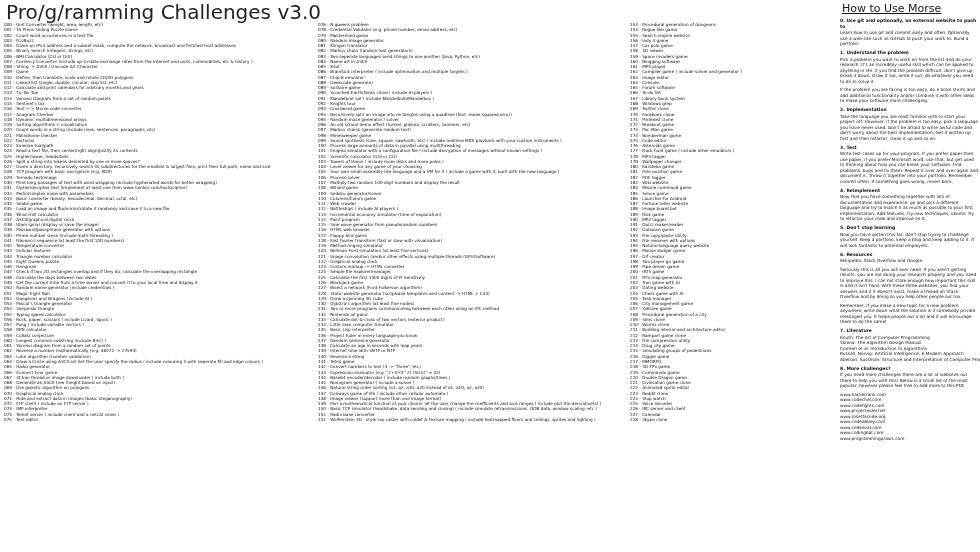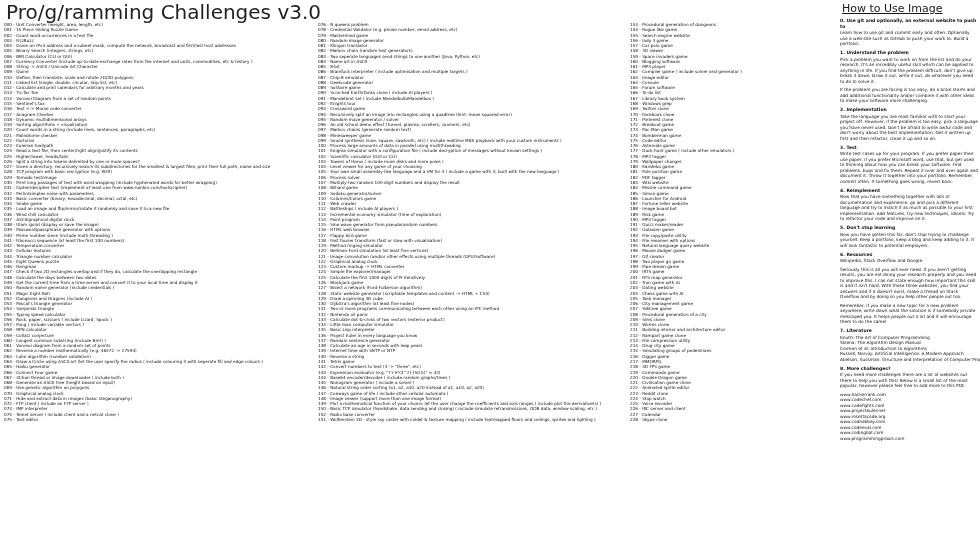--- a/index.html
+++ b/index.html
@@ -91,21 +91,21 @@
     color: #111111;
     text-decoration: none;
   }
 </style>
 </head>
 <body>
 
 <div id="page">
 
   <div class="title">Pro/g/ramming Challenges v3.0</div>
-  <div class="guide-title">How to Use Image</div>
+  <div class="guide-title">How to Use Morse</div>
 
   <div class="col" id="col1">
       <span class="row"><span class="num">000 - </span><span class="txt">Unit Converter (weight, area, length, etc)</span></span>
       <span class="row"><span class="num">001 - </span><span class="txt">15 Piece Sliding Puzzle Game</span></span>
       <span class="row"><span class="num">002 - </span><span class="txt">Count word occurrences in a text file</span></span>
       <span class="row"><span class="num">003 - </span><span class="txt">FizzBuzz</span></span>
       <span class="row"><span class="num">004 - </span><span class="txt">Given an IPv4 address and a subnet mask, compute the network, broadcast and first/last host addresses</span></span>
       <span class="row"><span class="num">005 - </span><span class="txt">Binary Search (integers, strings, etc)</span></span>
       <span class="row"><span class="num">006 - </span><span class="txt">BMI Calculator (CLI or GUI)</span></span>
       <span class="row"><span class="num">007 - </span><span class="txt">Currency Converter (include up-to-date exchange rates from the internet and units, commodities, etc &amp; history )</span></span>

